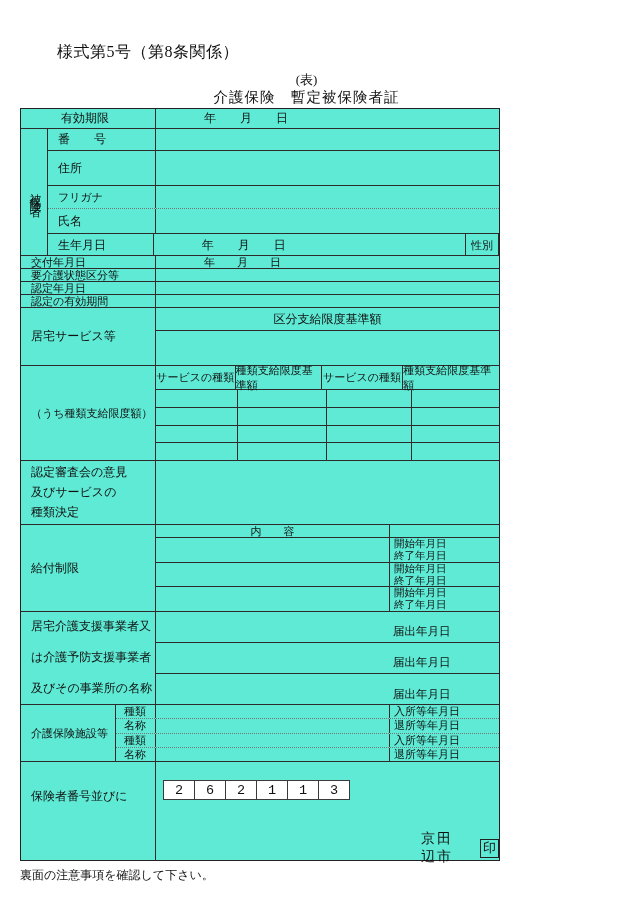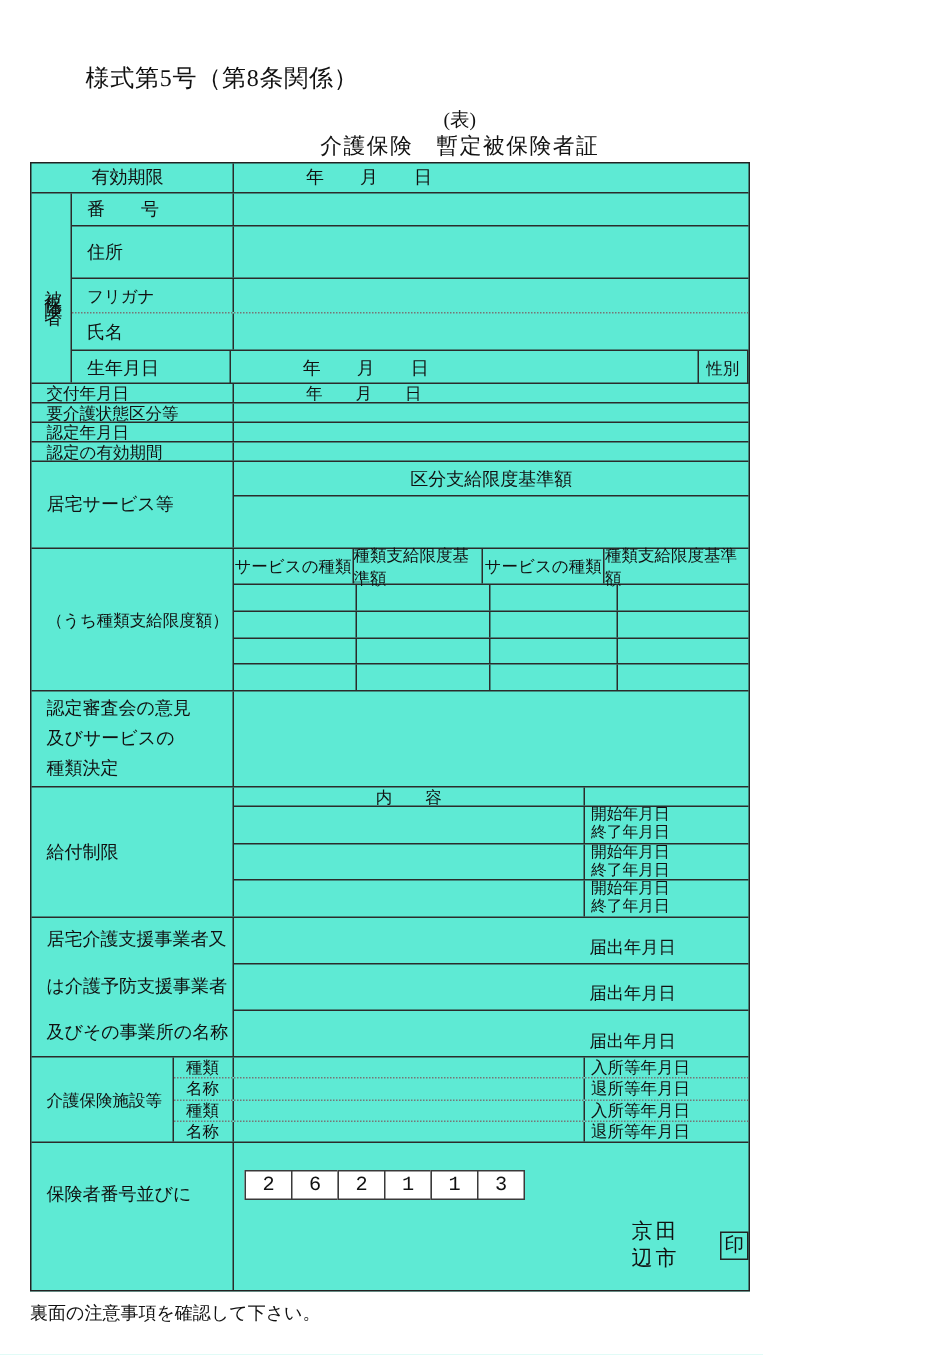--- a/index.html
+++ b/index.html
@@ -47,21 +47,21 @@
 
   .dates { display:flex; flex-direction:column; justify-content:center; line-height: 12px; }
 
   .notif-label { position:absolute; left: 237px; bottom: 3px; font-size: 11.5px; }
 
   .digit-row { display:flex; margin: 18px 0 0 7px; }
   .digit { width: 32px; height: 20px; border: 1px solid #3a3a3a; margin-left: -1px;
            display:flex; align-items:center; justify-content:center; font-size: 13.5px; background:#fff; }
   .digit:first-child { margin-left: 0; }
 
-  .issuer-line { position:absolute; left: 265px; top: 50px; display:flex; align-items:center;
+  .issuer-line { position:absolute; left: 265px; top: 68px; display:flex; align-items:center;
                  font-size: 14px; letter-spacing: 2px; }
   .seal { margin-left: 26px; border: 1.5px solid #222; padding: 0 2px; font-size: 13px; letter-spacing: 0; line-height: 17px; }
 
   .footer-note { position:absolute; left: 20px; top: 867px; font-size: 12px; }
 </style>
 </head>
 <body>
 
 <div class="sheet">
 

